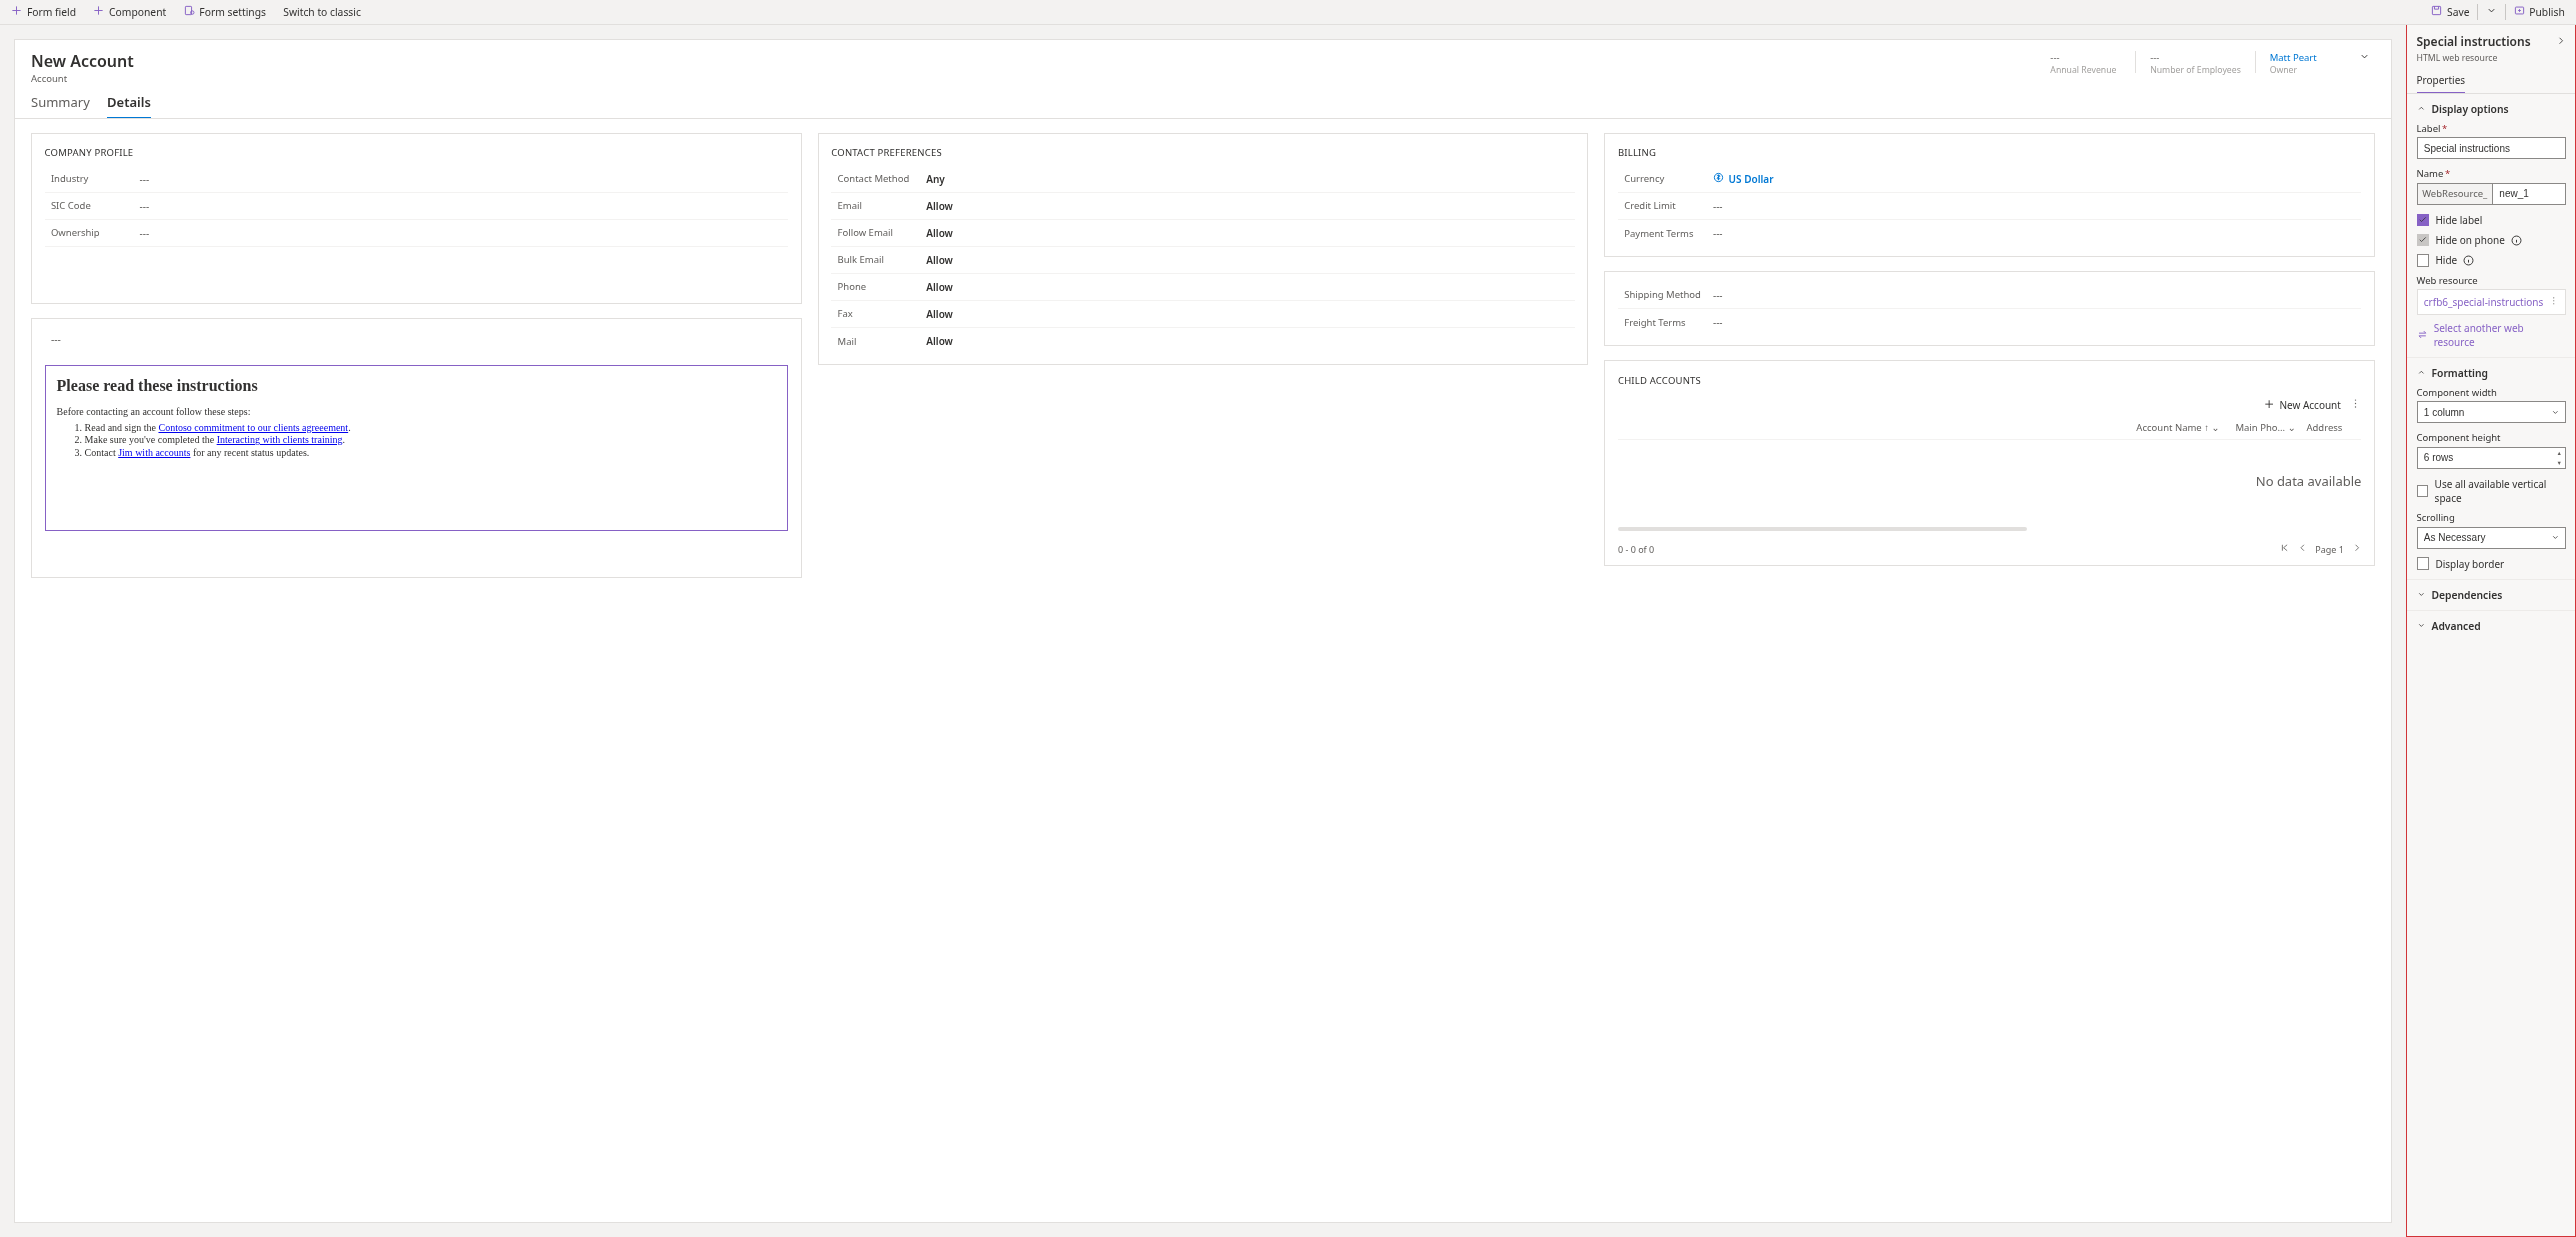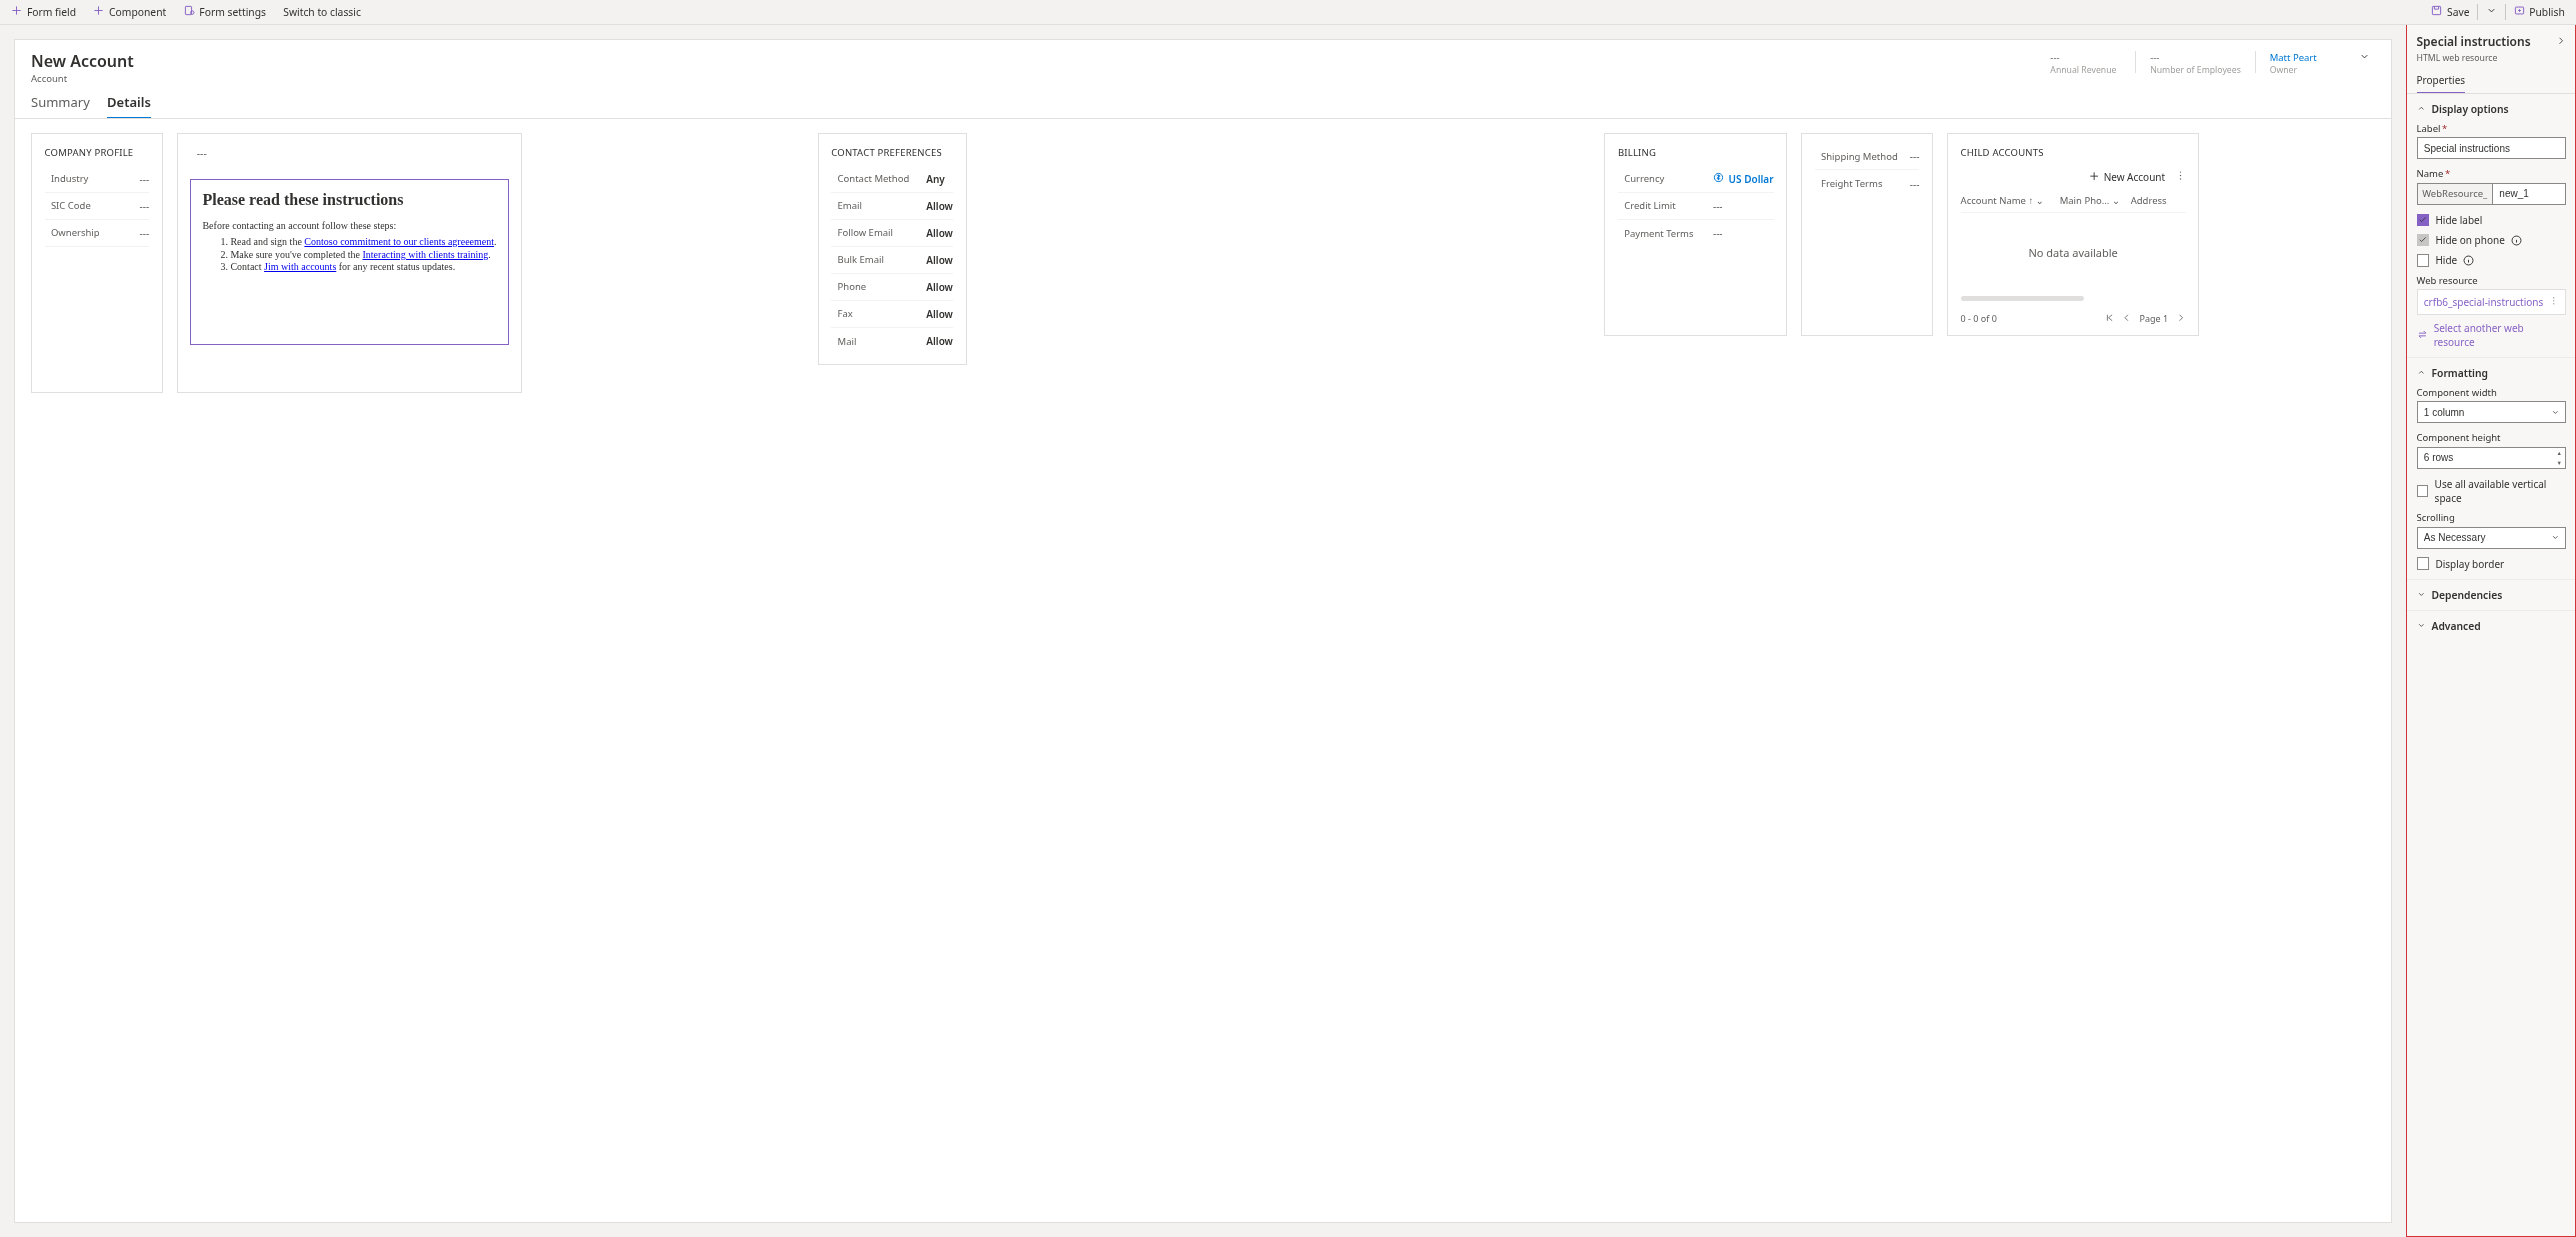--- a/index.html
+++ b/index.html
@@ -46,21 +46,21 @@
     .fh-meta-sep { width: 0.8px; height: 22px; background: #e1dfdd; }
     .fh-chevron { padding: 0 4.7px; }
 
     
     .form-tabs { display: flex; gap: 17.3px; padding: 8px 16px 0 16px; border-bottom: 0.8px solid #e1dfdd; }
     .form-tab { font-size: 13px; padding-bottom: 6.3px; color: #605e5c; cursor: pointer; }
     .form-tab.active { color: #323130; font-weight: 600; border-bottom: 1.6px solid #0078d4; }
 
     
     .form-body { flex: 1; padding: 14px 16px; display: grid; grid-template-columns: 1fr 1fr 1fr; gap: 16px; align-items: start; }
-    .col { display: flex; flex-direction: row; gap: 14px; }
+    .col { display: flex; flex-direction: column; gap: 14px; }
 
     .section { background: #fff; border: 0.8px solid #e1dfdd; padding: 9.5px 12.6px; }
     .section-title { font-size: 9.5px; letter-spacing: 0.2px; color: #323130; padding: 3.2px 0 6.3px; }
     .row { display: flex; align-items: center; min-height: 27px; border-bottom: 0.8px solid #f3f2f1; }
     .row:last-child { border-bottom: none; }
     .row-lbl { flex: 0 0 95px; font-size: 9.5px; color: #605e5c; padding-left: 6.3px; }
     .row-val { flex: 1; font-size: 10px; font-weight: 600; }
     .row-val.dash { font-weight: 400; color: #605e5c; }
     .currency-val { color: #0078d4; font-weight: 600; display: inline-flex; align-items: center; gap: 4.7px; }
     .currency-val svg { width: 11px; height: 11px; }
@@ -76,21 +76,21 @@
     .web-res a { color: #0000EE; text-decoration: underline; }
 
     
     .child-hdr-row { display: flex; justify-content: flex-end; align-items: center; gap: 9.5px; padding: 4.7px 0; }
     .add-btn { display: inline-flex; align-items: center; gap: 4.7px; font-size: 10px; cursor: pointer; }
     .more-btn svg { width: 11px; height: 11px; }
     .grid-head { display: flex; font-size: 9.5px; color: #605e5c; padding: 4.7px 0; border-bottom: 0.8px solid #f3f2f1; }
     .grid-head .gh1 { flex: 1; text-align: right; padding-right: 16px; }
     .grid-head .gh2 { width: 71px; }
     .grid-head .gh3 { width: 55px; }
-    .grid-empty { text-align: center; font-size: 11px; color: #605e5c; padding: 32px 0; }
+    .grid-empty { text-align: right; font-size: 13px; color: #605e5c; padding: 32px 0; }
     .grid-scroll { height: 4.7px; background: #e1dfdd; border-radius: 2.4px; width: 55%; margin: 4.7px 0 8px 0; }
     .grid-footer { display: flex; align-items: center; font-size: 9px; color: #605e5c; padding-top: 3.2px; }
     .grid-footer .paging { margin-left: auto; display: flex; align-items: center; gap: 8px; }
     .grid-footer svg { width: 9.5px; height: 9.5px; }
 
     
     .prop-pane {
       width: 170px;
       flex: 0 0 170px;
       background: #f8f7f6;

